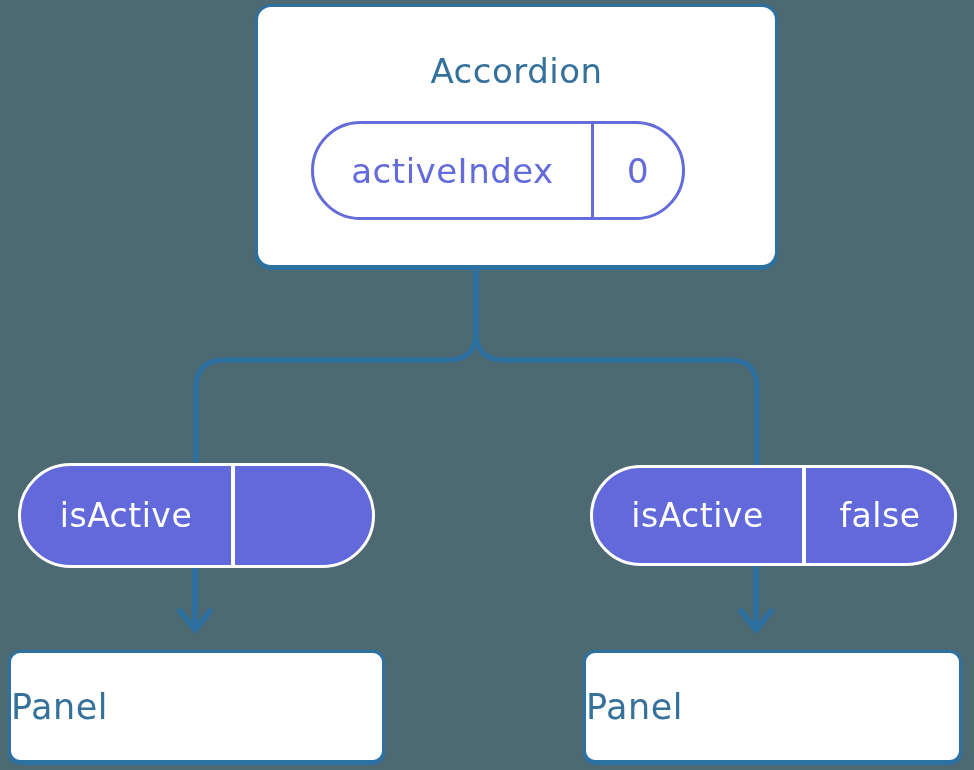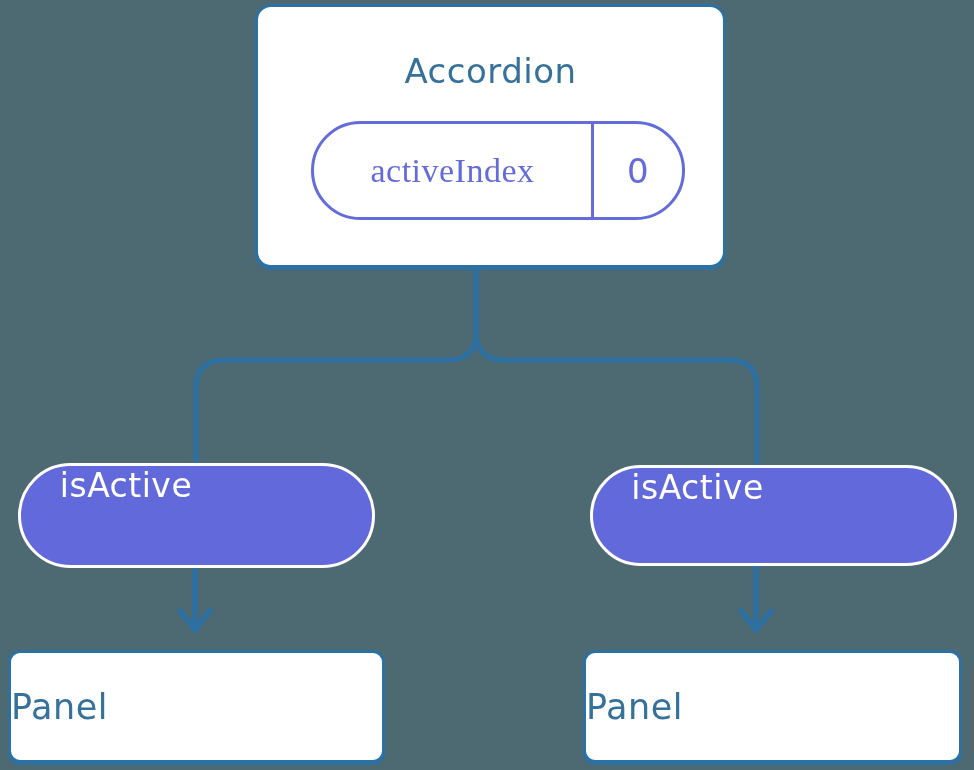--- a/index.html
+++ b/index.html
@@ -22,21 +22,21 @@
   }
   .box {
     position: absolute;
     background: #ffffff;
     border: 3px solid #2d70a2;
     box-shadow: 0 2px 0 #2d70a2;
     box-sizing: border-box;
   }
   .root-box {
     left: 255px; top: 4px;
-    width: 471px; height: 264px;
+    width: 523px; height: 264px;
     border-radius: 16px;
     padding-left: 40px;
   }
   .box-title {
     position: absolute;
     left: 0; right: 0; top: 44px;
     text-align: center;
     font-size: 34px;
     font-weight: 500;
     color: #35719b;
@@ -57,31 +57,30 @@
     background: #ffffff;
     color: #646bda;
     font-size: 34px;
   }
   .solid-pill {
     border: 3px solid #ffffff;
     background: #6169db;
     color: #ffffff;
     font-size: 33px;
     border-radius: 56px;
-    flex-direction: column;
   }
   .pill-left  { left: 18px;  top: 463px; width: 357px; height: 105px; }
   .pill-right { left: 590px; top: 465px; width: 367px; height: 101px; }
   .pill-seg {
     display: flex;
     align-items: center;
     justify-content: center;
     letter-spacing: 0.5px;
   }
-  .outline-pill .pill-seg-label { width: 277px; font-family: Liberation Serif, serif; }
+  .outline-pill .pill-seg-label { width: 277px; }
   .pill-left  .pill-seg-label { width: 210px; }
   .pill-right .pill-seg-label { width: 209px; }
   .pill-seg-value { flex: 1; }
   .pill-divider { width: 3px; background: #646bda; }
   .solid-pill .pill-divider { width: 4px; background: #ffffff; }
   .panel-box {
     display: flex;
     align-items: center;
     justify-content: flex-start;
     border-radius: 12px;
@@ -115,20 +114,21 @@
   </div>
 
   <div class="pill solid-pill pill-left">
     <span class="pill-seg pill-seg-label">isActive</span>
     <span class="pill-divider"></span>
   </div>
 
   <div class="pill solid-pill pill-right">
     <span class="pill-seg pill-seg-label">isActive</span>
     <span class="pill-divider"></span>
+    <span class="pill-seg pill-seg-value">false</span>
   </div>
 
   <div class="box panel-box panel-left">
     <span>Panel</span>
   </div>
 
   <div class="box panel-box panel-right">
     <span>Panel</span>
   </div>
 

